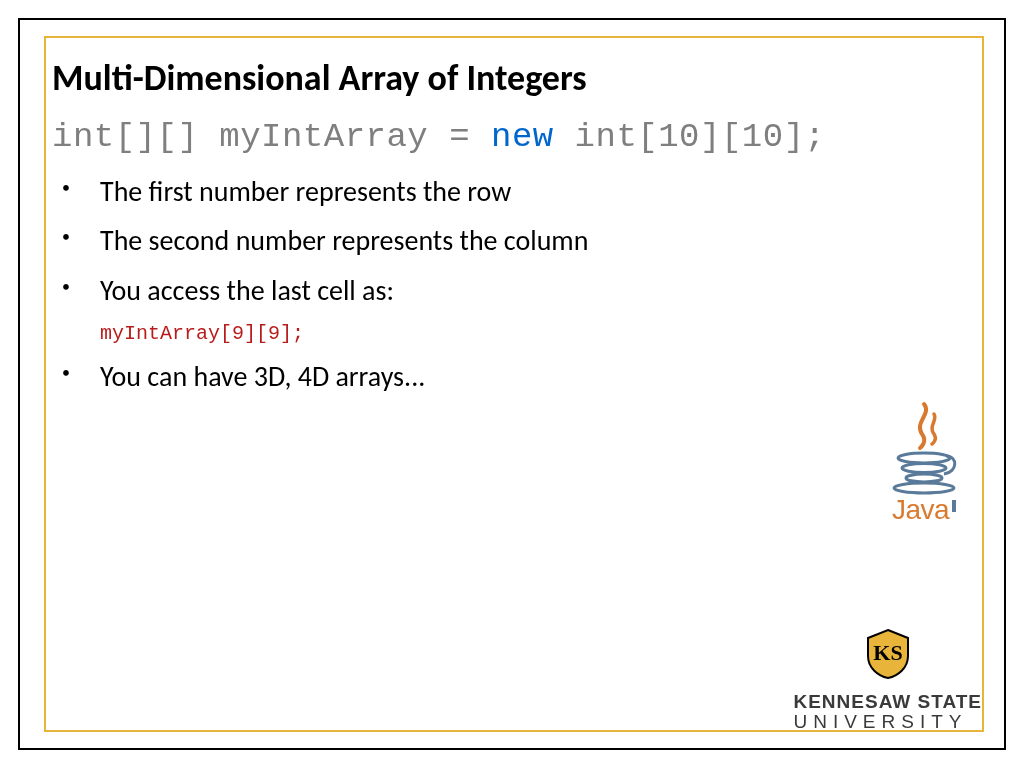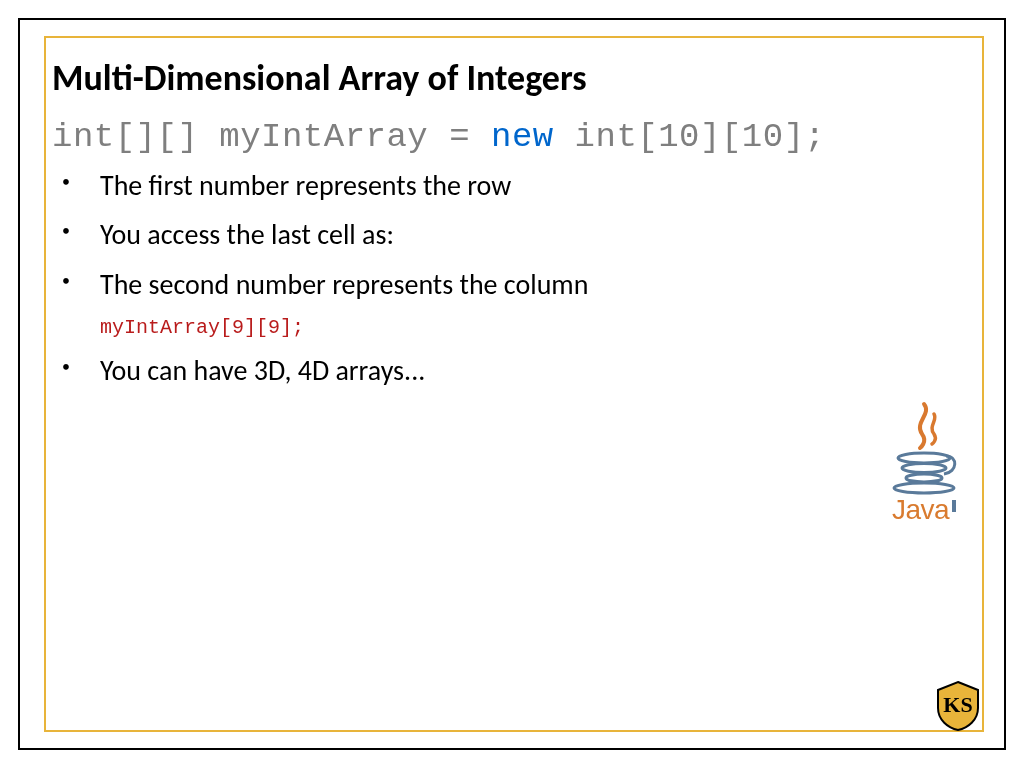--- a/index.html
+++ b/index.html
@@ -36,21 +36,21 @@
   .title {
     font-size: 36px;
     font-weight: 700;
     color: #000;
     margin-bottom: 18px;
   }
   .code-line {
     font-family: "Courier New", monospace;
     font-size: 34px;
     color: #7f7f7f;
-    margin-bottom: 8px;
+    margin-bottom: 14px;
     letter-spacing: 0.5px;
   }
   .kw-new { color: #0066cc; }
   ul.main-list {
     list-style: none;
     padding-left: 0;
   }
   ul.main-list > li {
     position: relative;
     padding-left: 48px;
@@ -153,22 +153,22 @@
 
 <div class="content">
   <h1 class="title">Multi-Dimensional Array of Integers</h1>
 
   <div class="code-line">
     <span>int[][] myIntArray = </span><span class="kw-new">new</span><span> int[10][10];</span>
   </div>
 
   <ul class="main-list">
     <li>The first number represents the row</li>
+    <li>The second number represents the column</li>
     <li>You access the last cell as:</li>
-    <li>The second number represents the column</li>
   </ul>
   <div class="code-inline">myIntArray[9][9];</div>
   <ul class="main-list">
     <li>You can have 3D, 4D arrays...</li>
   </ul>
 </div>
 
 <div class="java-logo">
   <svg width="80" height="100" viewBox="0 0 80 100">
     <path d="M 40 8 C 48 18, 30 26, 38 38 C 44 46, 36 52, 36 52" stroke="#d9792f" stroke-width="4" fill="none" stroke-linecap="round"></path>
@@ -182,13 +182,17 @@
   <div class="java-text">
     <span>Java</span><span class="java-tm"></span>
   </div>
 </div>
 
 <div class="ksu-logo">
   <svg width="48" height="52" viewBox="0 0 48 52">
     <path d="M 24 2 L 44 10 L 44 28 C 44 40, 34 48, 24 50 C 14 48, 4 40, 4 28 L 4 10 Z" fill="#e8b43a" stroke="#000" stroke-width="2"></path>
     <text x="24" y="32" font-family="Georgia,serif" font-size="22" font-weight="bold" fill="#000" text-anchor="middle">KS</text>
   </svg>
+  <div class="ksu-text">
+    <div class="ksu-line1">KENNESAW STATE</div>
+    <div class="ksu-line2">UNIVERSITY</div>
+  </div>
 </div>
 
 </body></html>

